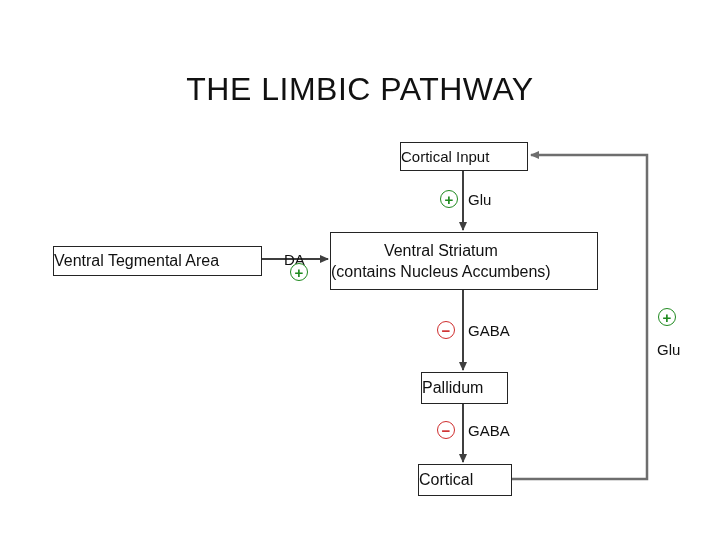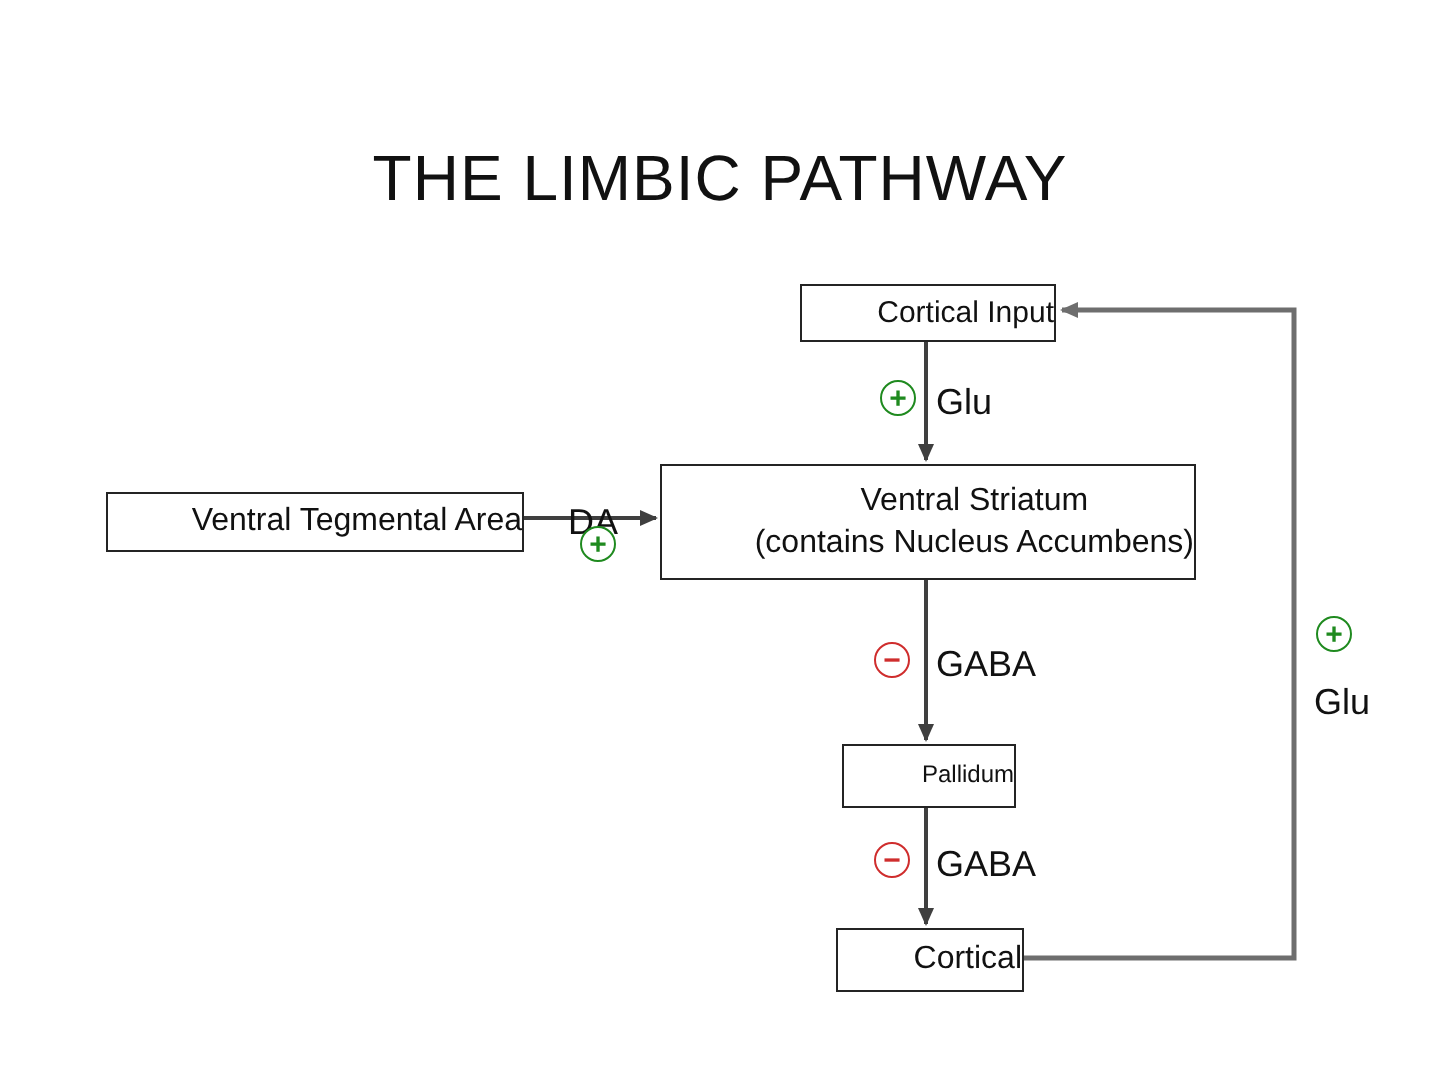--- a/index.html
+++ b/index.html
@@ -33,46 +33,46 @@
   .line-dark { stroke: var(--line-dark, #3f3f3f); stroke-width: 2; fill: none; }
   .line-gray { stroke: var(--line-gray, #6e6e6e); stroke-width: 2.5; fill: none; }
   .ah-dark { fill: var(--line-dark, #3f3f3f); }
   .ah-gray { fill: var(--line-gray, #6e6e6e); }
   .node {
     position: absolute;
     background: #ffffff;
     border: 1.5px solid var(--box-border, #242424);
     display: flex;
     align-items: center;
-    justify-content: flex-end;
+    justify-content: flex-start;
     text-align: center;
     line-height: 1.32;
   }
   #node-cortical  { left: 400px; top: 142px; width: 128px; height: 29px; font-size: 15px; }
   #node-striatum  { left: 330px; top: 232px; width: 268px; height: 58px; font-size: 16px; }
   #node-vta       { left:  53px; top: 246px; width: 209px; height: 30px; font-size: 16px; }
-  #node-pallidum  { left: 421px; top: 372px; width:  87px; height: 32px; font-size: 12px; }
+  #node-pallidum  { left: 421px; top: 372px; width:  87px; height: 32px; font-size: 16px; }
   #node-thalamus  { left: 418px; top: 464px; width:  94px; height: 32px; font-size: 16px; }
   .sign {
     position: absolute;
     width: 18px; height: 18px;
     border-radius: 50%;
     display: flex;
     align-items: center;
     justify-content: center;
     font-size: 15px;
     font-weight: bold;
     line-height: 1;
     background: #ffffff;
   }
   .sign.plus  { border: 1.8px solid var(--excitatory, #1f8a1f); color: var(--excitatory, #1f8a1f); }
   .sign.minus { border: 1.8px solid var(--inhibitory, #cf2d2d); color: var(--inhibitory, #cf2d2d); }
   .nt-label {
     position: absolute;
-    font-size: 18px;
+    font-size: 15px;
     color: var(--text, #111111);
     white-space: nowrap;
   }
   #sign-glu-top   { left: 440px; top: 190px; }
   #label-glu-top  { left: 468px; top: 191px; }
   #label-da       { left: 284px; top: 233px; margin-top: 18px; }
   #sign-da        { left: 290px; top: 263px; }
   #sign-gaba-1    { left: 437px; top: 321px; }
   #label-gaba-1   { left: 468px; top: 322px; }
   #sign-gaba-2    { left: 437px; top: 421px; }

